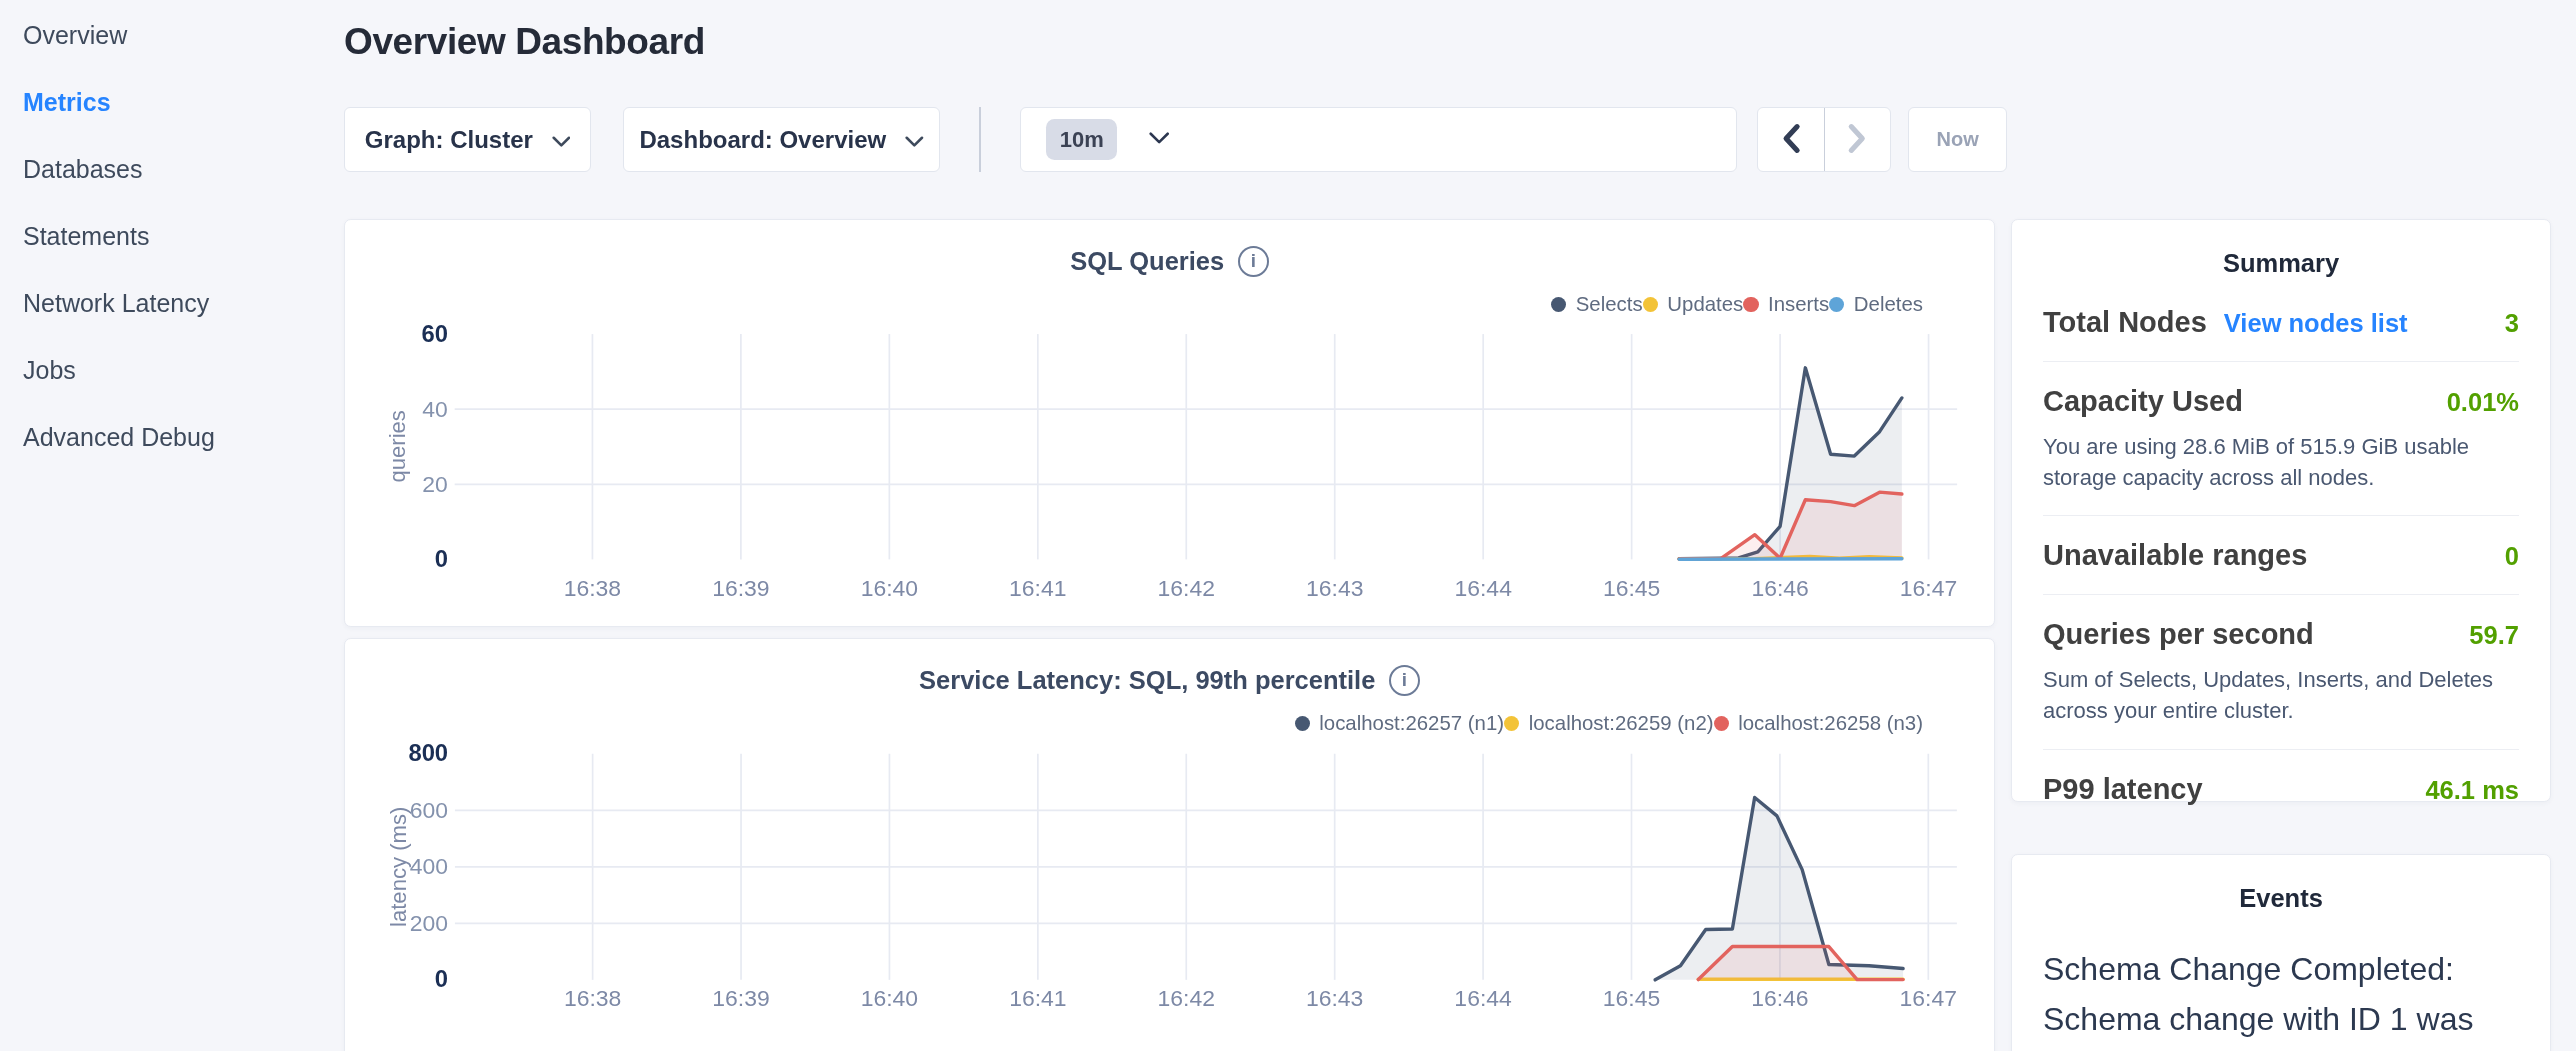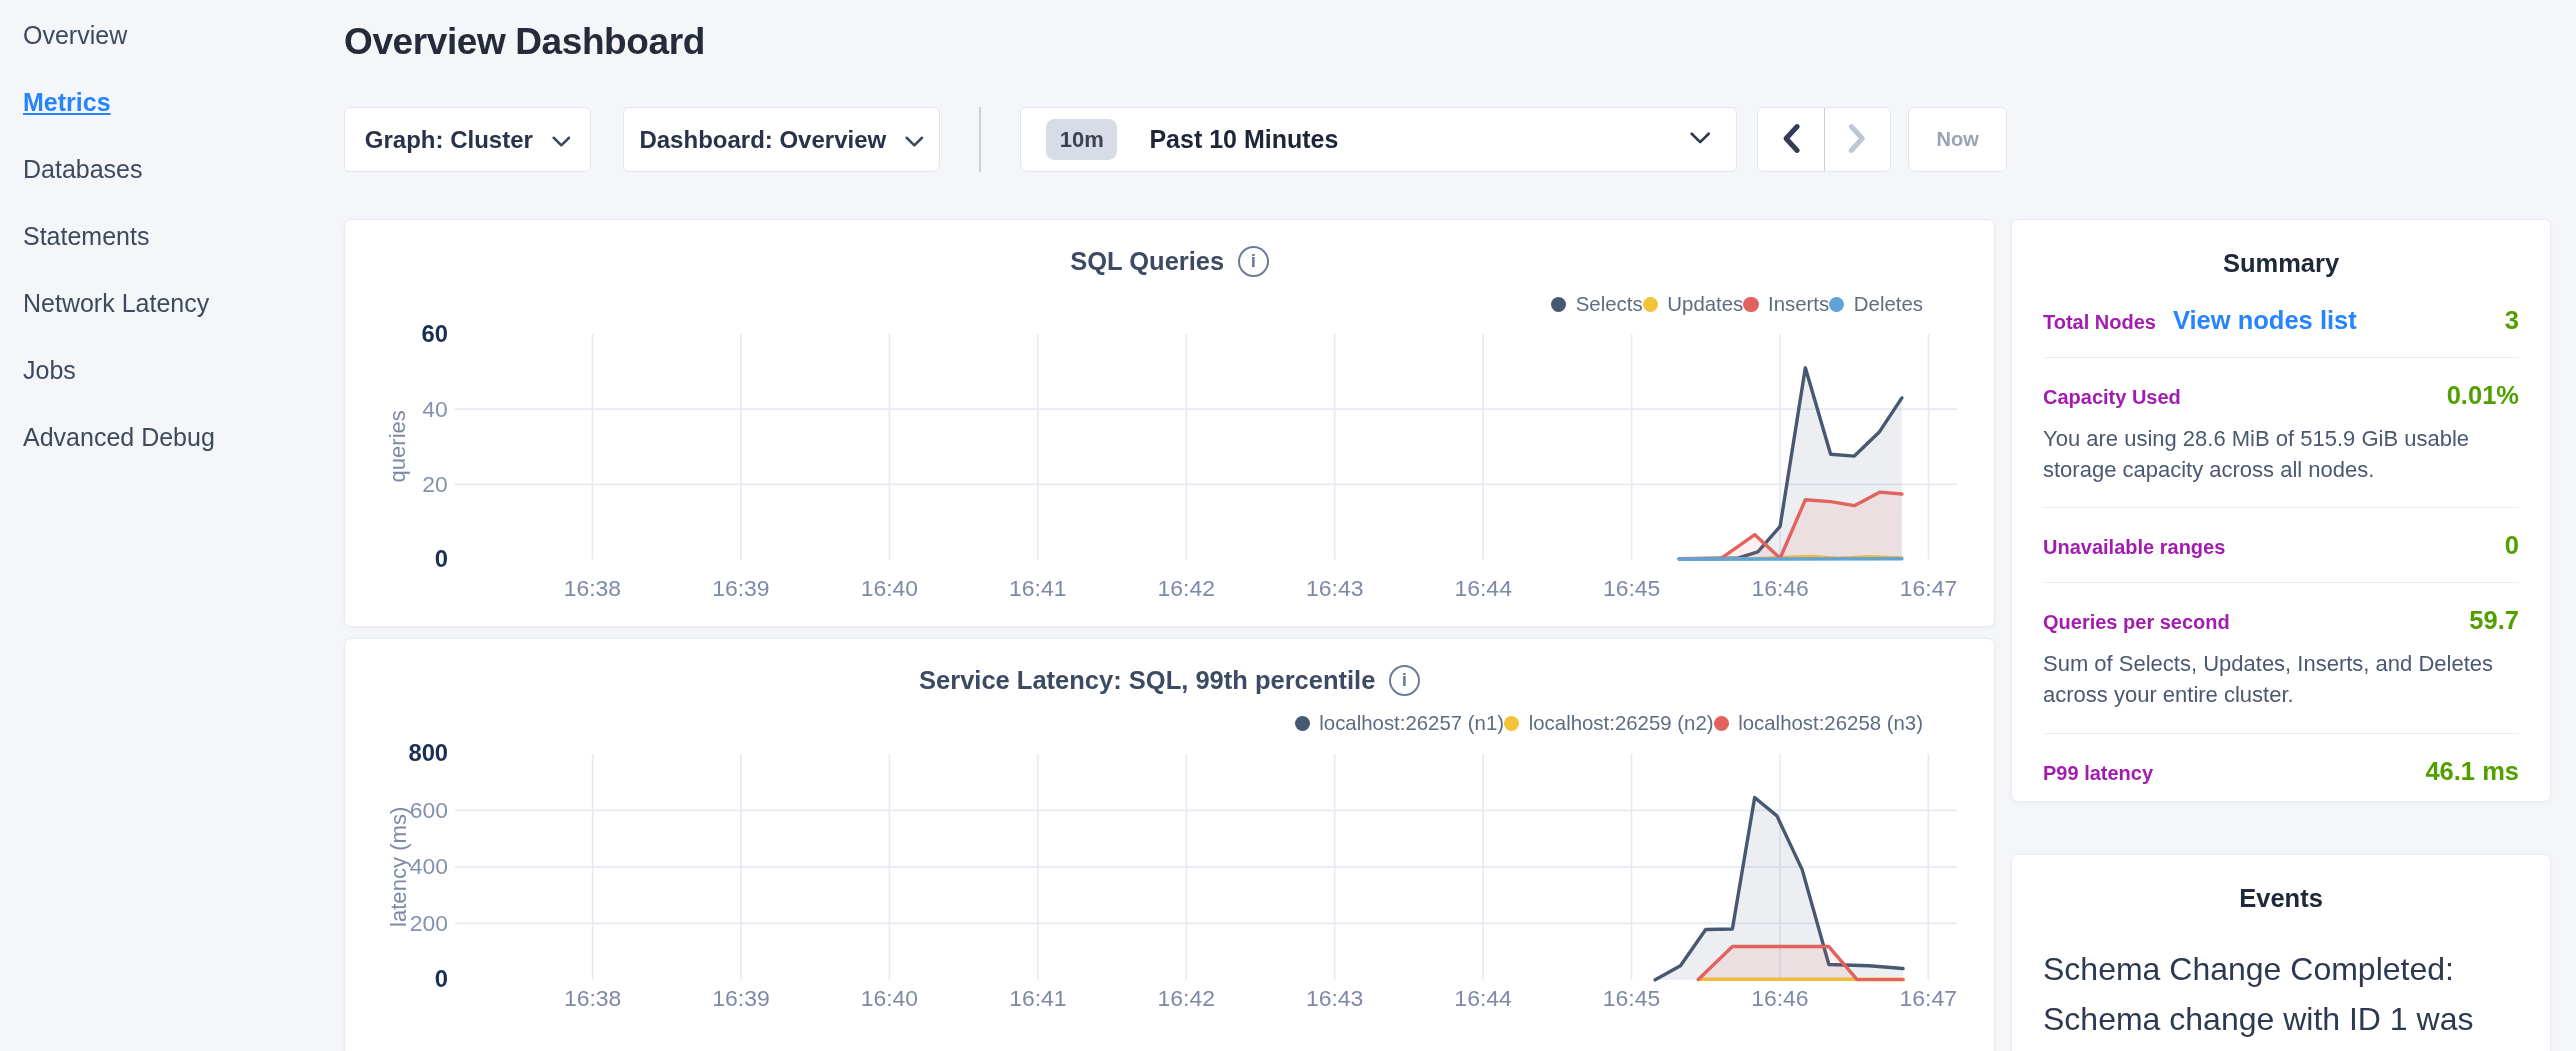--- a/index.html
+++ b/index.html
@@ -6,21 +6,21 @@
   html,body { margin:0; padding:0; }
   body {
     width:2576px; height:1051px; position:relative; overflow:hidden;
     background:#f5f6fa; font-family:"Liberation Sans", sans-serif; color:#3e4a5c;
   }
 
   
   .sidebar { position:absolute; left:0; top:0; width:344px; height:100%; padding-top:1.7px; }
   .side-item { height:67px; display:flex; align-items:center; padding-left:23px;
                font-size:25px; color:#3e4a5c; cursor:pointer; }
-  .side-item.active { color:#2684ff; font-weight:700;text-decoration:underline; }
+  .side-item.active { color:#2684ff; font-weight:700; }
 
   
   .main { position:absolute; left:344px; top:0; width:2232px; height:100%; }
   .page-title { position:absolute; left:0; top:20.4px; margin:0; font-size:37px; line-height:1.2;
                 font-weight:700; color:#252b38; letter-spacing:-0.4px; }
 
   .controls { position:absolute; left:0; top:107px; height:65px; display:flex; align-items:stretch; }
   .btnish { background:#fff; border:1.7px solid #e2e6ee; border-radius:6px; }
   .dd { display:flex; align-items:center; justify-content:center; gap:18.7px;
         font-size:24px; font-weight:700; color:#28334a; cursor:pointer; }
@@ -54,21 +54,21 @@
   .legend-dot { width:15.3px; height:15.3px; border-radius:50%; display:inline-block; }
   svg.plot { position:absolute; left:0; top:0; }
 
   
   #summary-card { left:2011px; top:219px; width:540px; height:583px; position:absolute; }
   #events-card  { left:2011px; top:854px; width:540px; height:255px; position:absolute; }
   .panel-title { text-align:center; font-size:25.5px; font-weight:700; color:#20293a; margin:29px 0 5.1px; }
   .srow { margin:0 31px; padding:23px 0 22px; border-bottom:1.7px solid #eceef3; }
   .srow:last-child { border-bottom:none; }
   .srow-head { display:flex; align-items:baseline; }
-  .srow-label { font-size:20px; font-weight:700; color:#a21caf; }
+  .srow-label { font-size:29px; font-weight:700; color:#404040; }
   .srow-link { font-size:25.5px; font-weight:700; color:#2684ff; margin-left:17px; cursor:pointer; }
   .srow-value { margin-left:auto; font-size:25.5px; font-weight:700; color:#52a000; white-space:nowrap; }
   .srow-desc { font-size:22px; color:#4a5871; line-height:1.42; margin-top:12.8px; }
   .event-text { font-size:32px; color:#2c3950; line-height:1.55; margin:32px 31px 0; }
   .event-time { font-size:22px; color:#0f172a; margin:6.8px 31px 0; }
 </style>
 </head>
 <body>
 
 <aside class="sidebar">
@@ -97,21 +97,20 @@
       <span>Dashboard: Overview</span>
       <span>
         <svg width="18.7" height="12" viewBox="0 0 22 14">
             <polyline points="2,2 11,11 20,2" fill="none" stroke="#3e4a5c" stroke-width="3" stroke-linecap="round" stroke-linejoin="round"></polyline>
           </svg>
       </span>
     </div>
     <div class="vdivider"></div>
     <div class="timebox btnish">
       <span class="time-badge">10m</span>
-      <span class="time-label">Past 10 Minutes</span>
       <span>
         <svg width="20.4" height="12.8" viewBox="0 0 24 15">
             <polyline points="2,2 12,12 22,2" fill="none" stroke="#2c3750" stroke-width="3" stroke-linecap="round" stroke-linejoin="round"></polyline>
           </svg>
       </span>
     </div>
     <div class="navgroup btnish">
       <div class="navbtn">
         <span>
           <svg width="20.4" height="31" viewBox="0 0 24 36">

